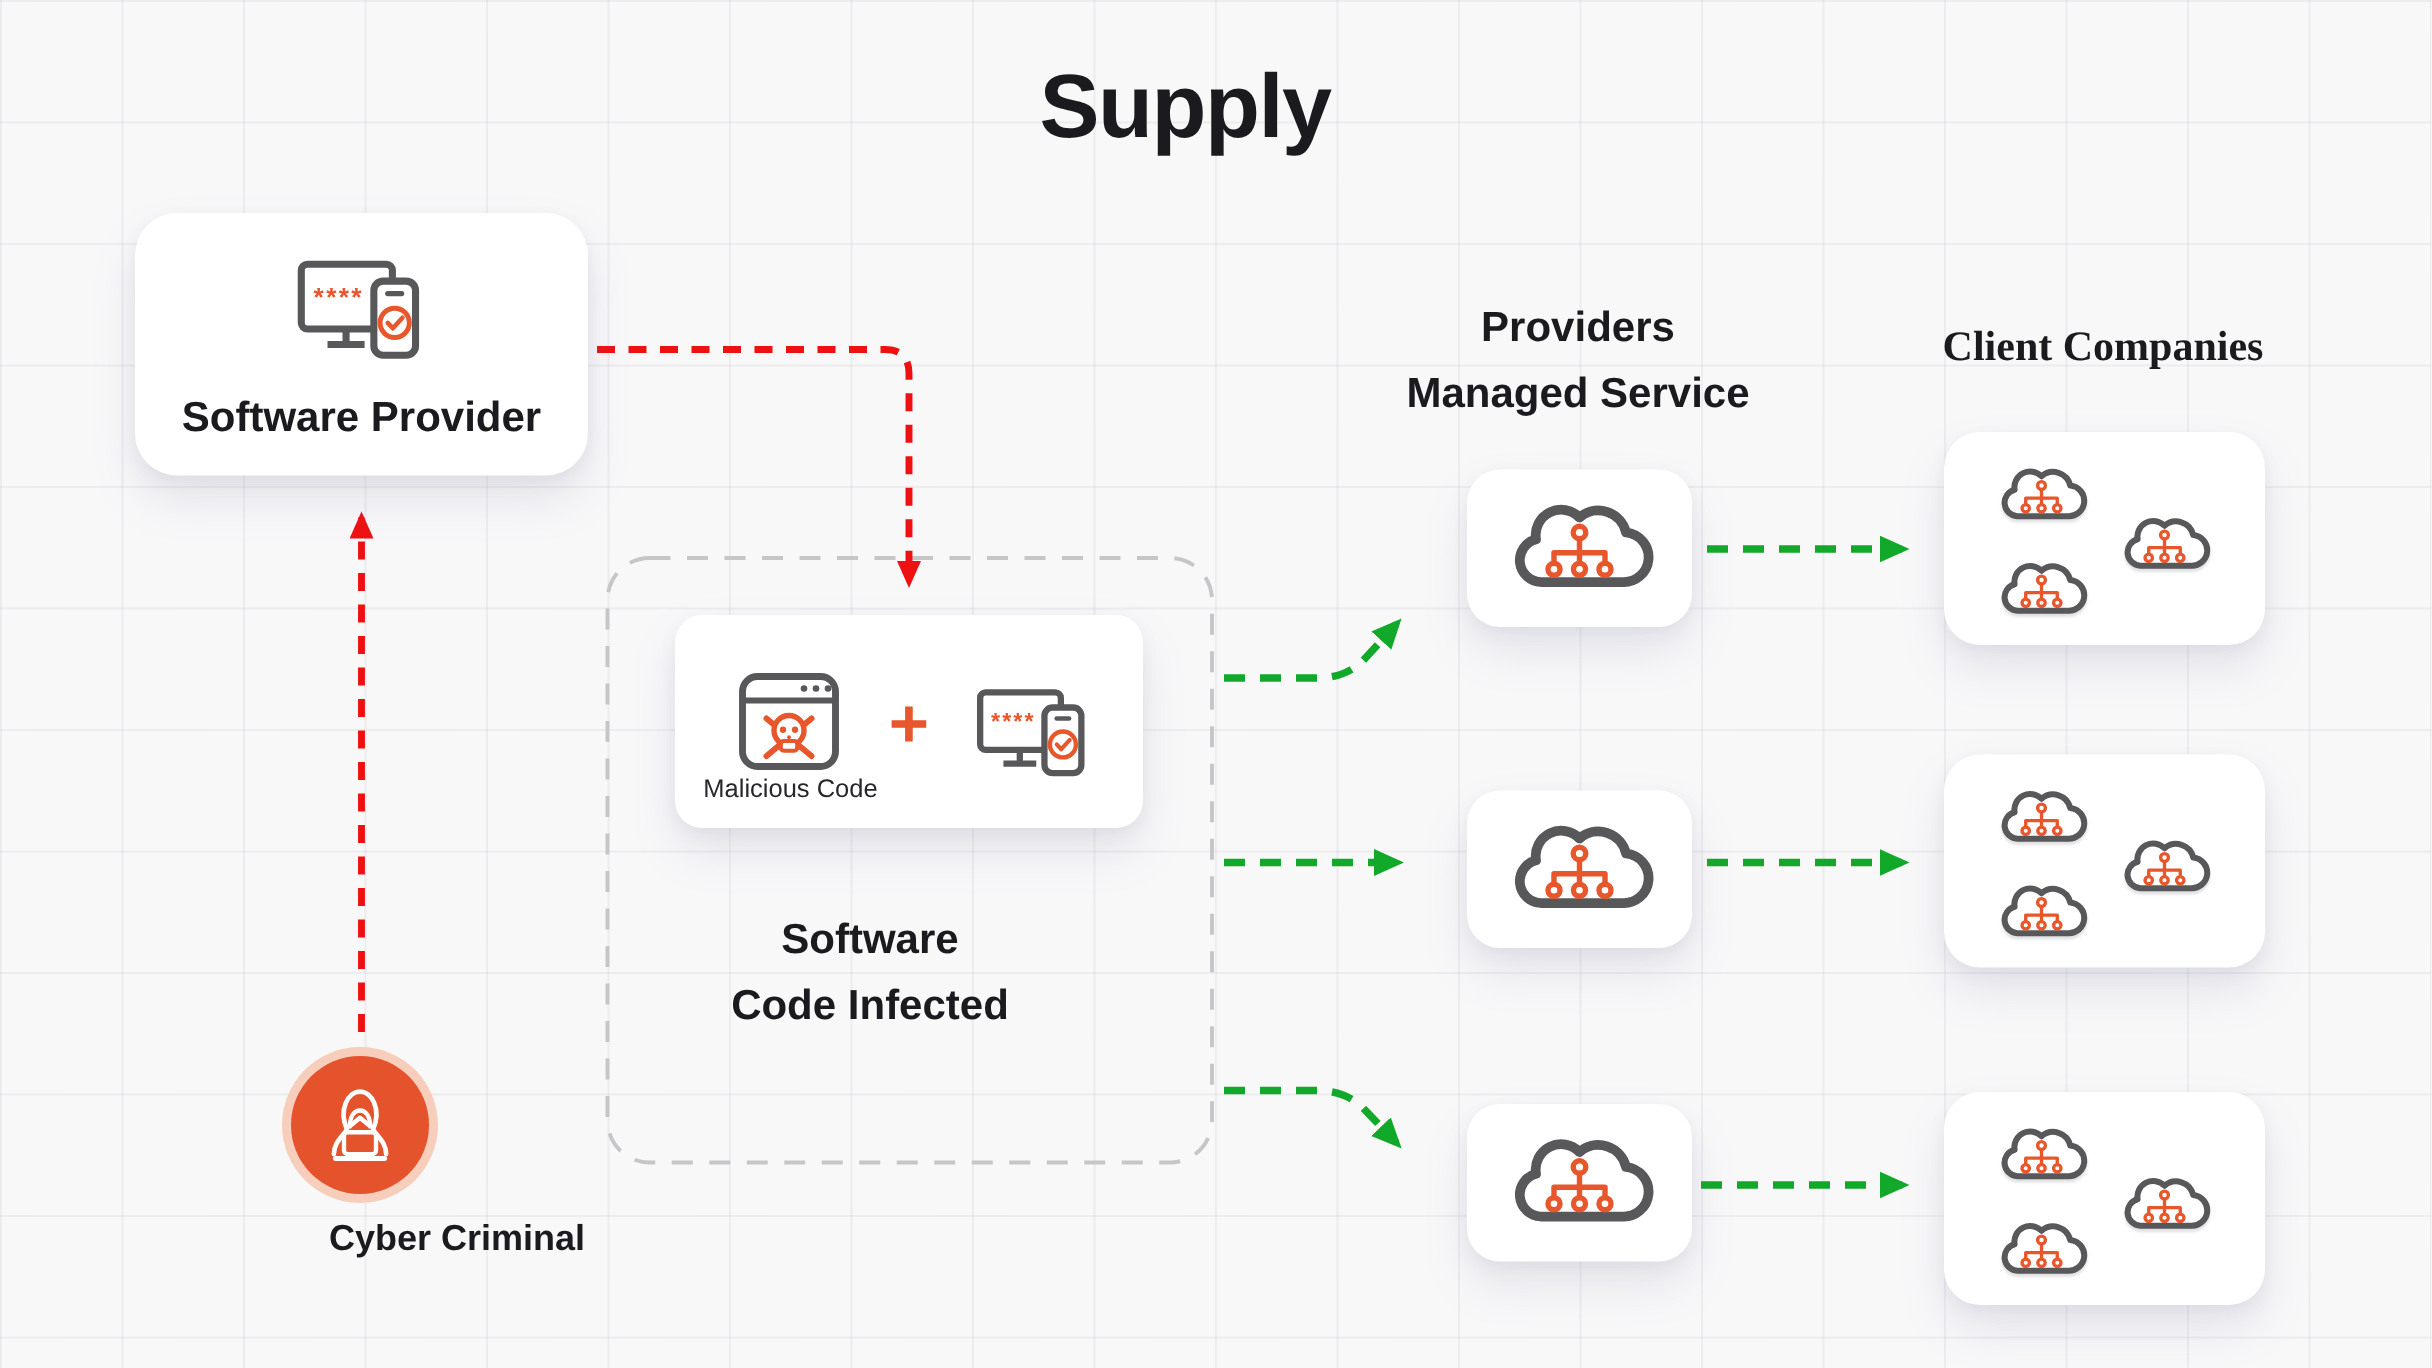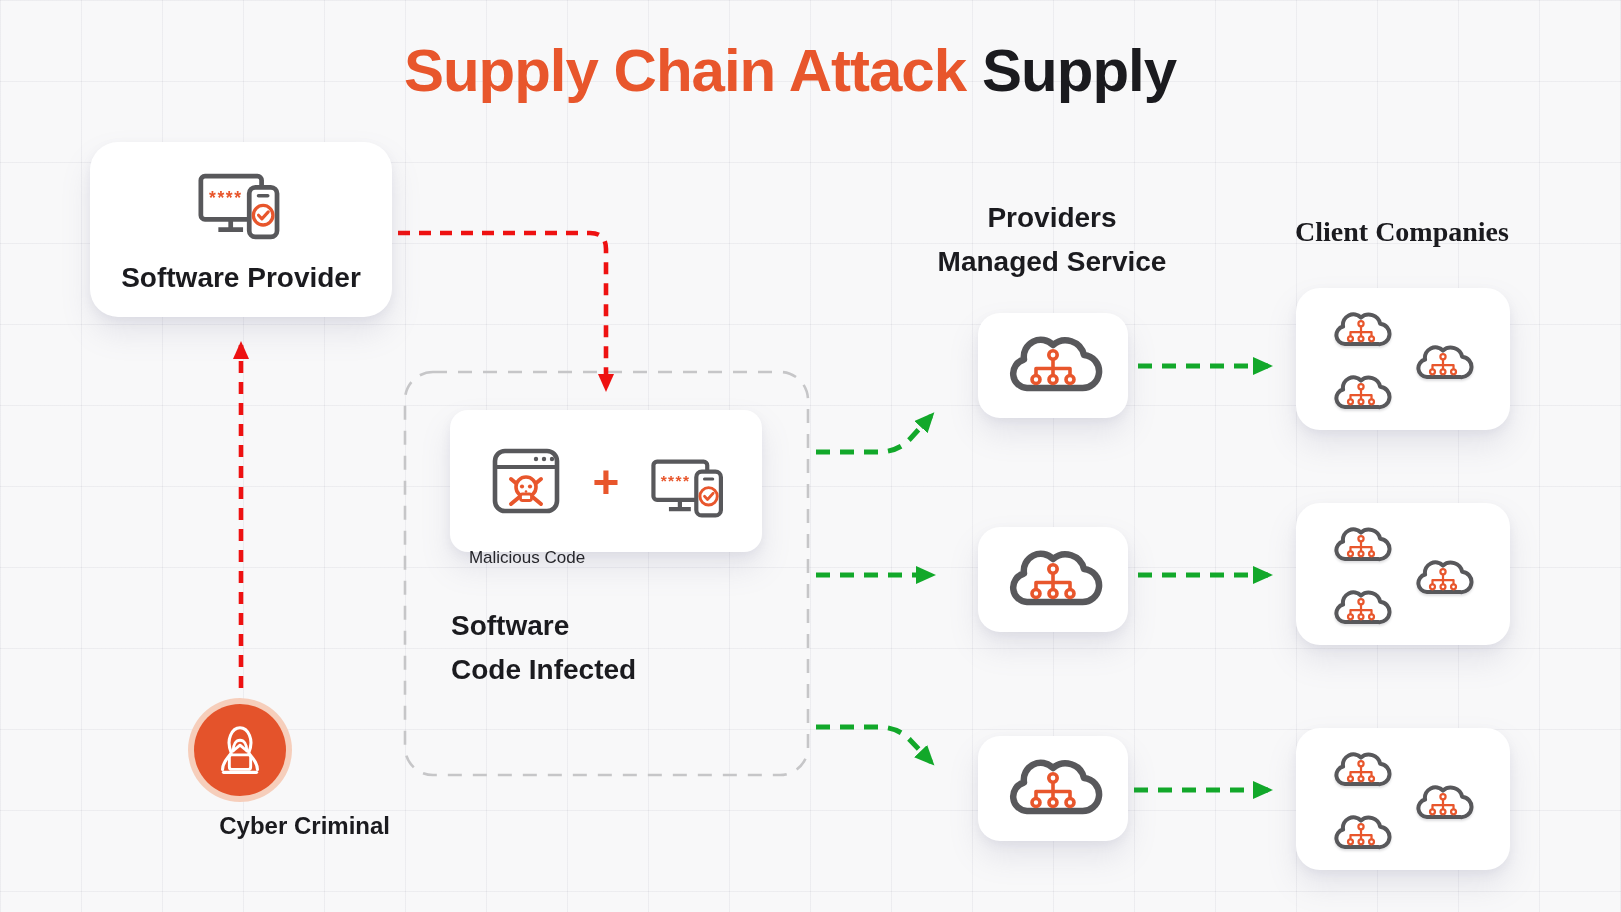--- a/index.html
+++ b/index.html
@@ -27,35 +27,35 @@
   .card{
     position:absolute;background:#FFFFFF;border-radius:24px;
     box-shadow:0 16px 30px rgba(130,130,160,.16), 0 4px 10px rgba(130,130,160,.10);
   }
   .provider-card{left:90px;top:142px;width:302px;height:175px;border-radius:28px;
     display:flex;flex-direction:column;align-items:center;justify-content:center;gap:20px;padding-top:8px;}
   .node-label{font-size:28px;font-weight:700;color:var(--text);text-align:center;line-height:1.15;}
   .heading{position:absolute;font-size:28px;font-weight:700;color:var(--text);text-align:center;line-height:44px;}
   .msp-heading{left:902px;top:196px;width:300px;}
   .client-heading{left:1252px;top:210px;width:300px;font-family:Liberation Serif, serif;}
-  .caption{position:absolute;left:451px;top:604px;width:300px;
+  .caption{position:absolute;left:430px;top:604px;width:300px;text-align:center;
     font-size:28px;font-weight:700;line-height:44px;color:var(--text);}
   .criminal-ring{position:absolute;left:188px;top:698px;width:104px;height:104px;border-radius:50%;
     background:var(--crim-ring);display:flex;align-items:center;justify-content:center;}
   .criminal-circle{width:92px;height:92px;border-radius:50%;background:var(--crim-fill);
     display:flex;align-items:center;justify-content:center;}
   .criminal-label{position:absolute;left:90px;top:812px;width:300px;text-align:right;
     font-size:24px;font-weight:700;color:var(--text);}
   .malicious-card{left:450px;top:410px;width:312px;height:142px;border-radius:18px;}
   .malicious-card .browser{position:absolute;left:42px;top:38px;}
   .malicious-card .plus{position:absolute;left:136px;top:44px;width:40px;text-align:center;
     font-size:46px;font-weight:700;color:var(--accent);line-height:56px;}
   .malicious-card .device{position:absolute;left:200px;top:48px;}
   .malicious-card .mc-label{position:absolute;left:0;top:106px;width:154px;text-align:center;
-    font-size:17px;font-weight:500;color:#26262B;margin-top:32px;}
+    font-size:17px;font-weight:500;color:#26262B;}
   .msp-card{left:978px;width:150px;height:105px;border-radius:22px;display:flex;align-items:center;justify-content:center;}
   .msp-1{top:313px;} .msp-2{top:527px;} .msp-3{top:736px;}
   .client-card{left:1296px;width:214px;height:142px;border-radius:24px;}
   .client-1{top:288px;} .client-2{top:503px;} .client-3{top:728px;}
   .client-card svg{position:absolute;filter:drop-shadow(0 2px 1px rgba(80,80,90,.18));}
   .cc-a{left:34px;top:19px;} .cc-b{left:116px;top:52px;} .cc-c{left:34px;top:82px;}
   .overlay{position:absolute;left:0;top:0;width:1621px;height:912px;pointer-events:none;}
   .hidden-defs{position:absolute;width:0;height:0;overflow:hidden;}
   .mask-text{font-family:"Liberation Sans",sans-serif;font-weight:700;fill:var(--accent);
     font-size:17px;letter-spacing:1.5px;}
@@ -105,21 +105,20 @@
     <path d="M816,452 H878 Q898,452 910,439 L931,416" fill="none" stroke="var(--green,#12A82A)" stroke-width="5" stroke-dasharray="14 10" marker-end="url(#mGreen)"></path>
     <path d="M816,575 H931" fill="none" stroke="var(--green,#12A82A)" stroke-width="5" stroke-dasharray="14 10" marker-end="url(#mGreen)"></path>
     <path d="M816,727 H878 Q898,727 910,740 L931,762" fill="none" stroke="var(--green,#12A82A)" stroke-width="5" stroke-dasharray="14 10" marker-end="url(#mGreen)"></path>
 
     <path d="M1138,366 H1268" fill="none" stroke="var(--green,#12A82A)" stroke-width="5" stroke-dasharray="14 10" marker-end="url(#mGreen)"></path>
     <path d="M1138,575 H1268" fill="none" stroke="var(--green,#12A82A)" stroke-width="5" stroke-dasharray="14 10" marker-end="url(#mGreen)"></path>
     <path d="M1134,790 H1268" fill="none" stroke="var(--green,#12A82A)" stroke-width="5" stroke-dasharray="14 10" marker-end="url(#mGreen)"></path>
   </svg>
 
   <div class="title">
-    <span class="hl">Supply Chain Attack</span>
     <span>Supply</span>
   </div>
 
   <div class="card provider-card">
     <svg width="88" height="70" viewBox="0 0 84 68">
       <use href="#icon-device"></use>
     </svg>
     <div class="node-label">Software Provider</div>
   </div>
 

